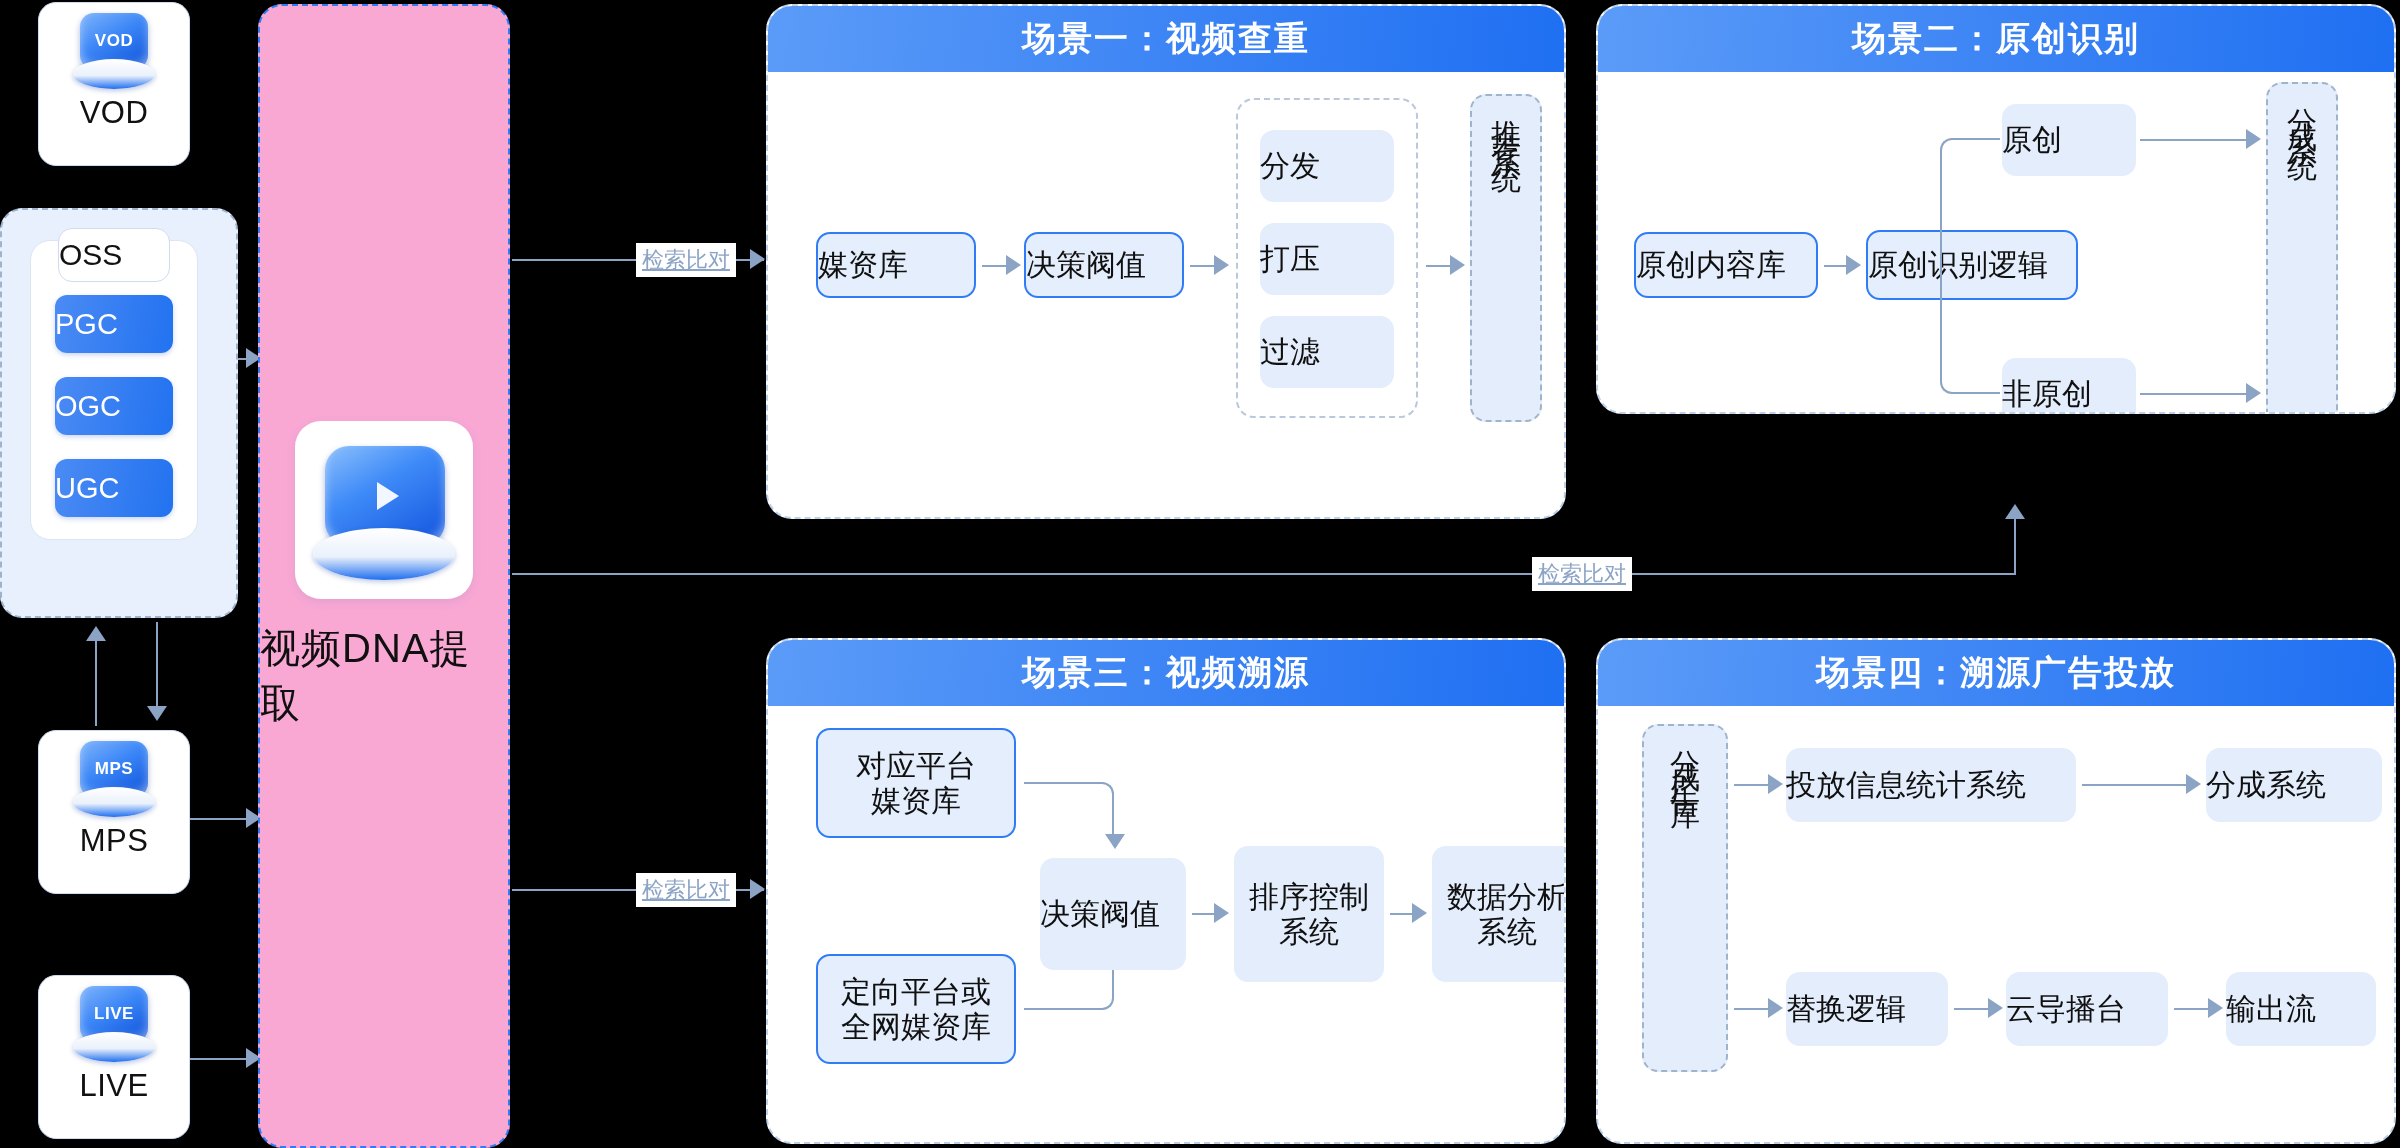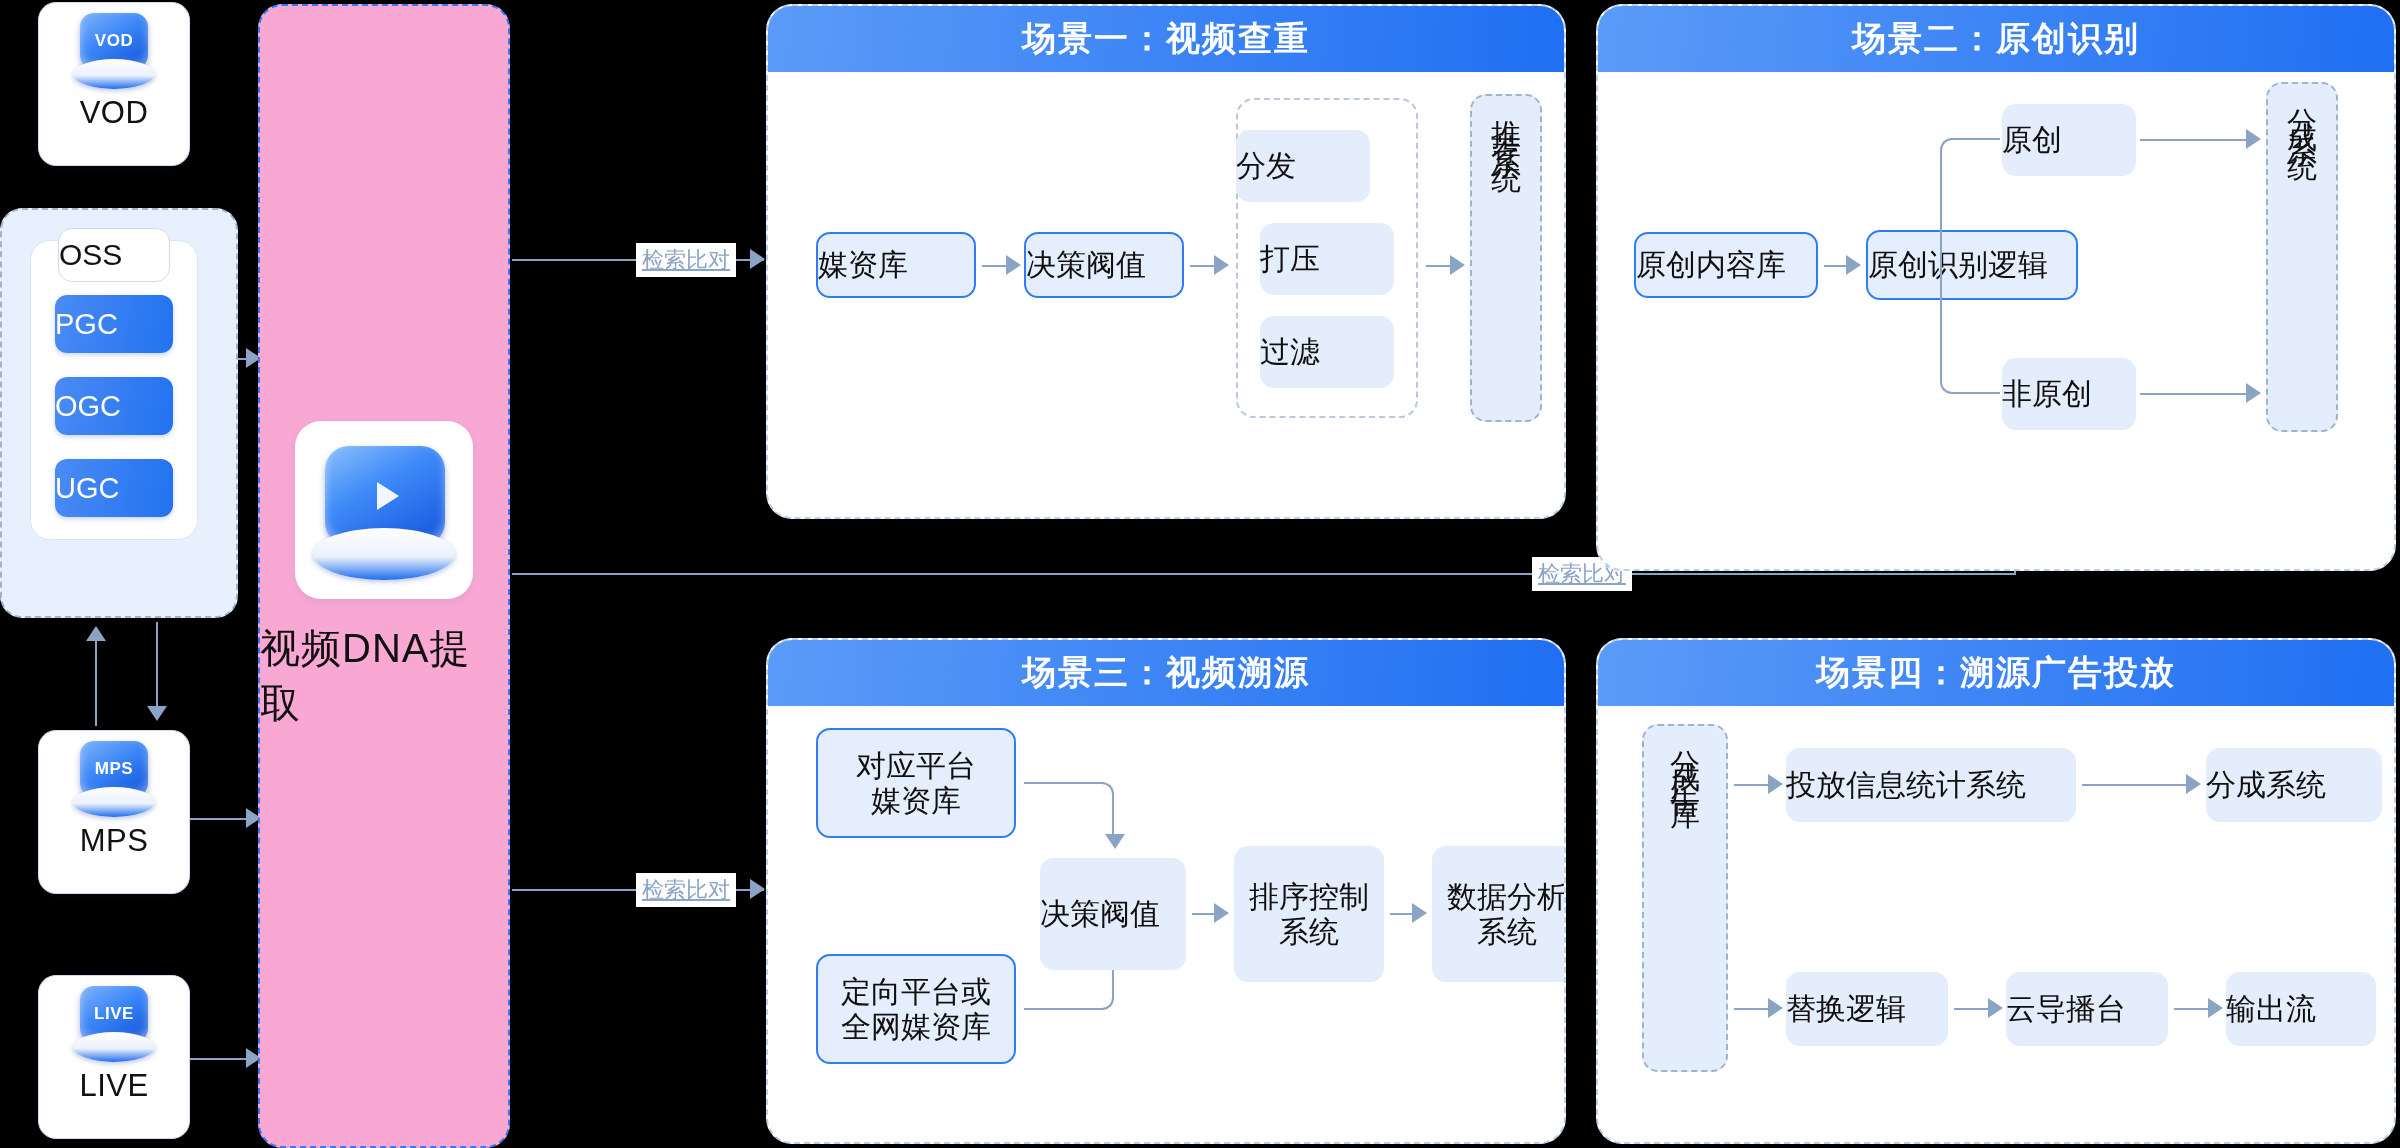--- a/index.html
+++ b/index.html
@@ -83,21 +83,21 @@
   
   .panel{background:#fff;border:2px dashed #bcd0ea;border-radius:26px;overflow:hidden;}
   .panel-head{
     height:66px;width:100%;color:#fff;font-size:34px;font-weight:bold;letter-spacing:2px;
     background:linear-gradient(95deg,#5b9bf8 0%,#1f6ff2 100%);
     display:flex;align-items:center;justify-content:center;
   }
   .panel-body{position:relative;width:100%;height:calc(100% - 66px);}
 
   .p1{left:766px;top:4px;width:800px;height:515px;}
-  .p2{left:1596px;top:4px;width:800px;height:567px;}
+  .p2{left:1596px;top:4px;width:800px;height:410px;}
   .p3{left:766px;top:638px;width:800px;height:506px;}
   .p4{left:1596px;top:638px;width:800px;height:506px;}
 
   
   .node-solid{
     background:#e5eefc;border:2.5px solid #2f7cf6;border-radius:14px;
     color:#101010;font-size:30px;line-height:1.18;
   }
   .node-soft{
     background:#e4edfb;border-radius:14px;color:#101010;font-size:30px;line-height:1.18;
@@ -211,21 +211,21 @@
 
       <div class="abs ln-h" style="left:214px;top:193px;width:32px;"></div>
       <div class="abs ah-r" style="left:238px;top:183px;"></div>
 
       <div class="abs node-solid ctr" style="left:256px;top:160px;width:160px;height:66px;">决策阀值</div>
 
       <div class="abs ln-h" style="left:422px;top:193px;width:32px;"></div>
       <div class="abs ah-r" style="left:446px;top:183px;"></div>
 
       <div class="abs group-dash" style="left:468px;top:26px;width:182px;height:320px;"></div>
-      <div class="abs node-soft ctr" style="left:468px;top:58px;width:134px;height:72px;">分发</div>
+      <div class="abs node-soft ctr" style="left:492px;top:58px;width:134px;height:72px;">分发</div>
       <div class="abs node-soft ctr" style="left:492px;top:151px;width:134px;height:72px;">打压</div>
       <div class="abs node-soft ctr" style="left:492px;top:244px;width:134px;height:72px;">过滤</div>
 
       <div class="abs ln-h" style="left:658px;top:193px;width:32px;"></div>
       <div class="abs ah-r" style="left:682px;top:183px;"></div>
 
       <div class="abs node-dash ctr vert" style="left:702px;top:22px;width:72px;height:328px;">推荐系统</div>
     </div>
   </div>
 

